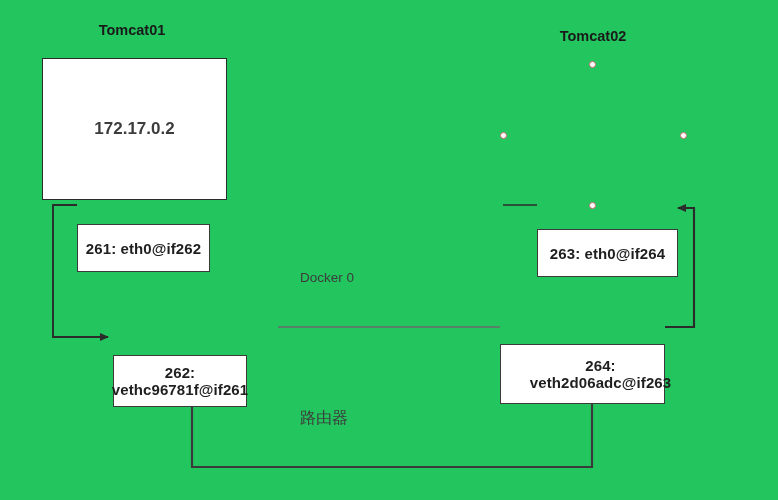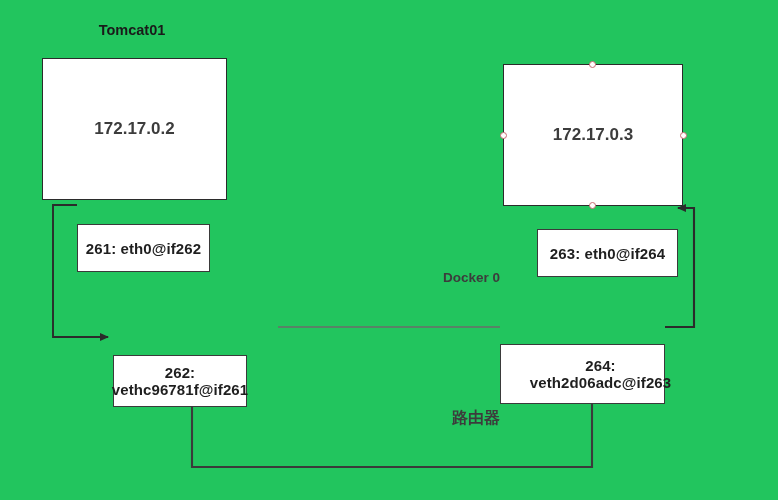--- a/index.html
+++ b/index.html
@@ -56,24 +56,24 @@
     position: absolute;
     font-size: 14.5px;
     font-weight: bold;
     color: #1a1a1a;
     white-space: nowrap;
     text-align: center;
   }
   .free-label {
     position: absolute;
     font-size: 13.5px;
-    font-weight: bold;
+    font-weight: normal;
     color: #3c3c3c;
     white-space: nowrap;
-    text-align: right;
+    text-align: left;
   }
   .free-label.big {
     font-size: 16px;
   }
   .handle {
     position: absolute;
     width: 7px;
     height: 7px;
     margin-left: -3.5px;
     margin-top: -3.5px;
@@ -112,24 +112,22 @@
   <div class="title-label" style="left:42px; top:22px; width:180px;">Tomcat01</div>
 
   <div class="node container-box" style="left:42px; top:58px; width:185px; height:142px;">
     <span class="ip-label" style="position:static;">172.17.0.2</span>
   </div>
 
   <div class="node iface-box" style="left:77px; top:180px; width:133px; height:48px;">
     <span>261: eth0@if262</span>
   </div>
 
+  <div class="title-label" style="left:503px; top:28px; width:180px;">Tomcat02</div>
 
-  <div class="node container-box" style="left:503px; top:64px; width:180px; height:142px;">
-    <span class="ip-label" style="position:static;">172.17.0.3</span>
-  </div>
 
   <div class="node iface-box" style="left:537px; top:185px; width:141px; height:48px;">
     <span>263: eth0@if264</span>
   </div>
 
   <div class="handle" style="left:592px; top:64px;"></div>
   <div class="handle" style="left:503px; top:135px;"></div>
   <div class="handle" style="left:683px; top:135px;"></div>
   <div class="handle" style="left:592px; top:205px;"></div>
 

